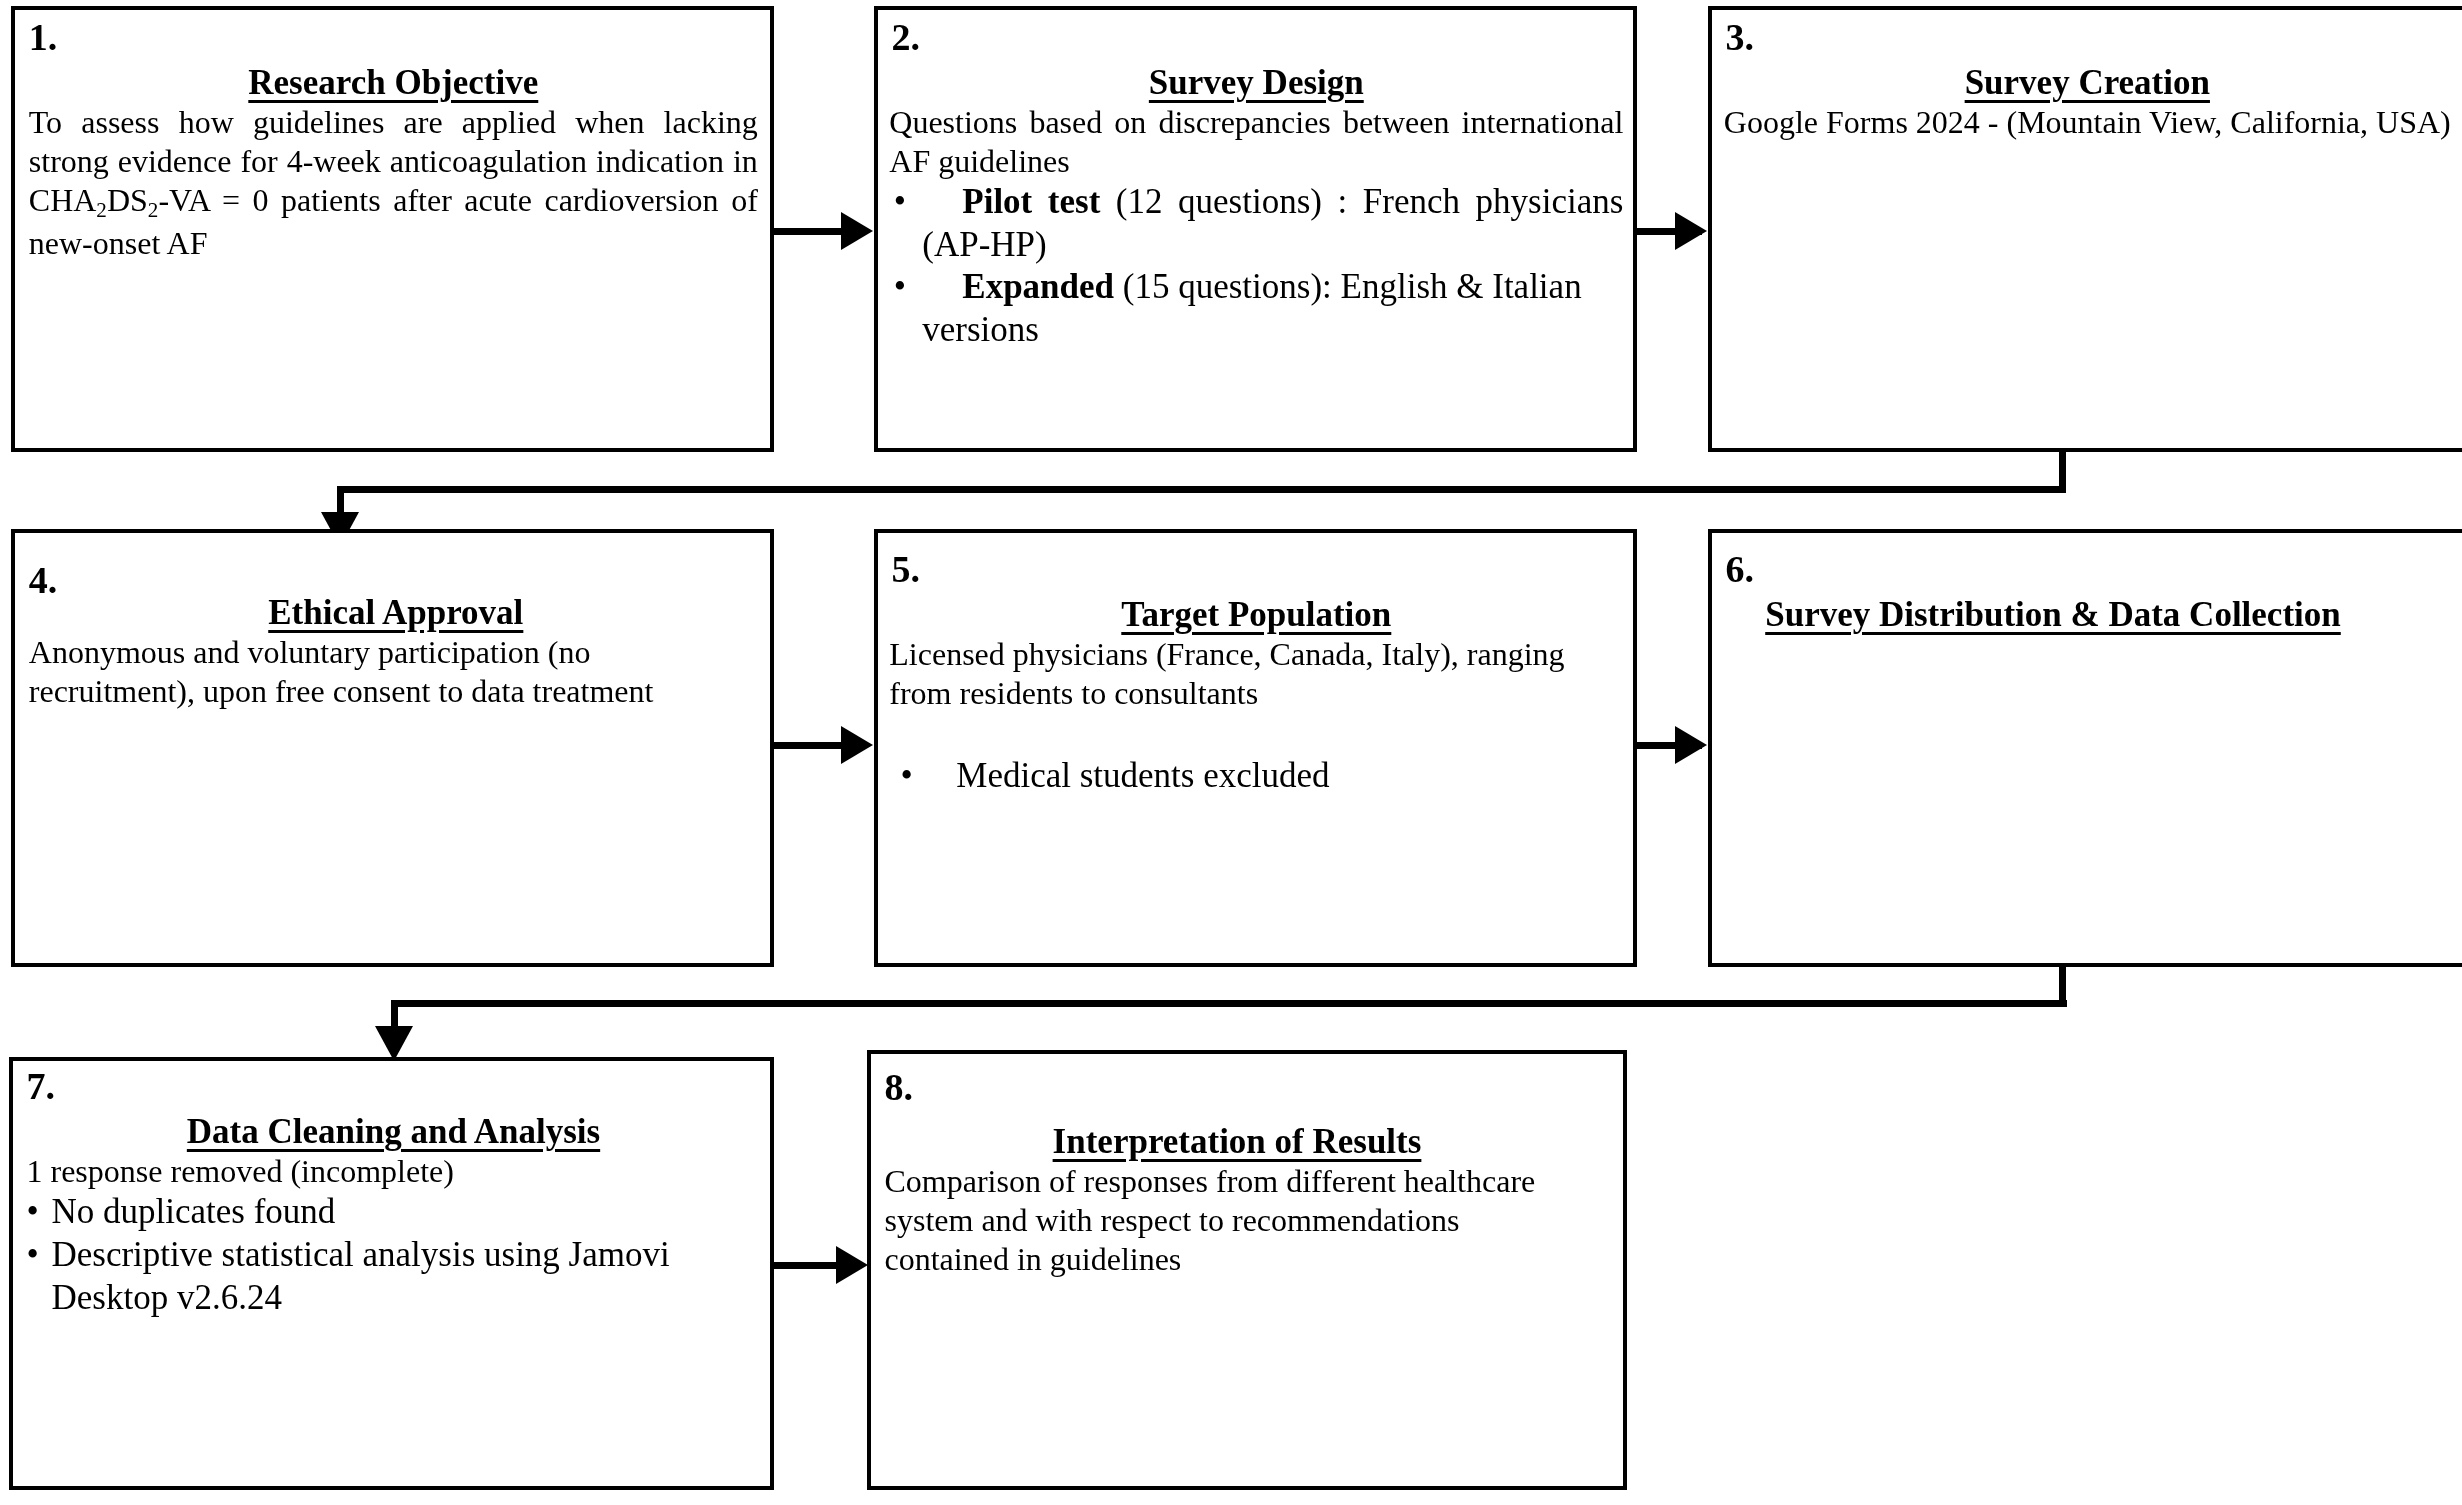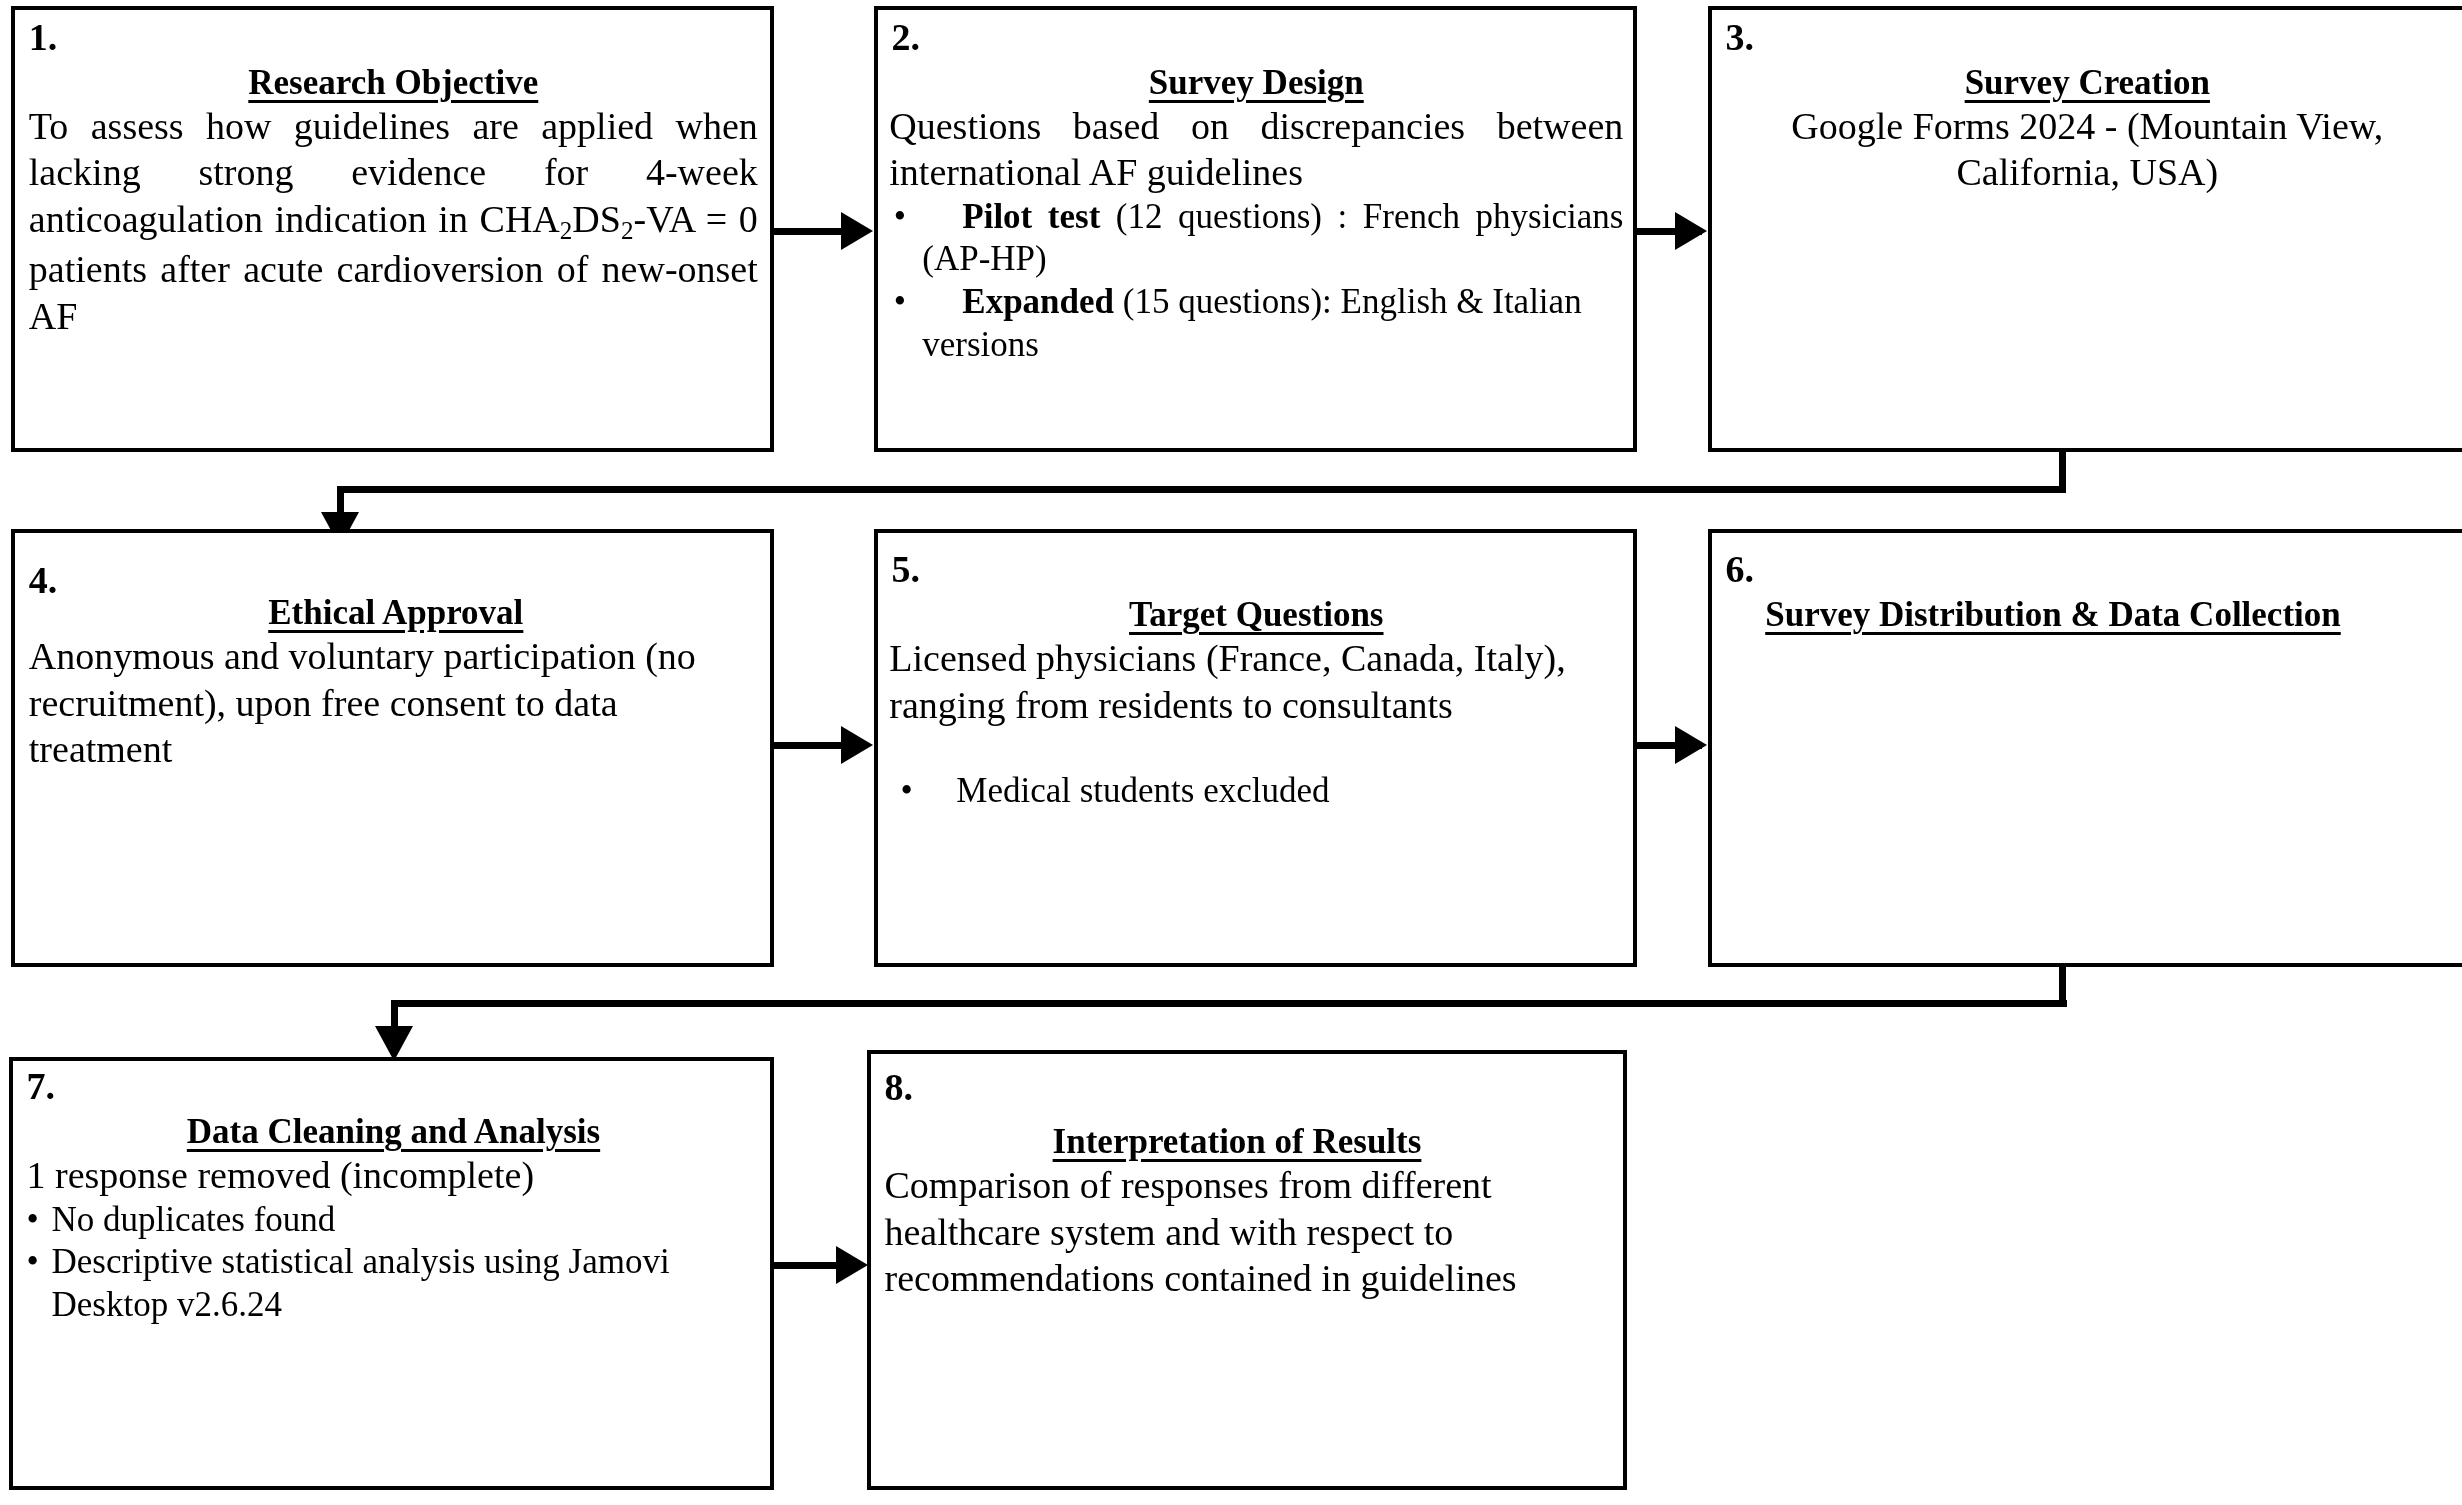--- a/index.html
+++ b/index.html
@@ -4,21 +4,21 @@
 <style>
   html,body{margin:0;padding:0;background:#ffffff;}
   body{font-family:"Liberation Serif",serif;color:#000;}
   #canvas{position:relative;width:2462px;height:1505px;background:#fff;overflow:hidden;}
 
   .node{position:absolute;box-sizing:border-box;border:4px solid #000;background:#fff;}
   .num{position:absolute;font-weight:bold;font-size:38px;line-height:1;}
   .title{display:block;text-align:center;font-weight:bold;font-size:35px;
          text-decoration:underline;text-underline-offset:5.6px;
          text-decoration-thickness:2.8px;line-height:1.18;}
-  .body{display:block;font-size:38px;line-height:1.22;}
+  .body{display:block;font-size:32px;line-height:1.22;}
   .just{text-align:justify;text-align-last:left;}
   .ctr{text-align:center;}
   .lft{text-align:left;}
   .inner{position:absolute;}
   ul.bl{list-style:none;margin:0;padding:0;}
   ul.bl li{position:relative;padding-left:33px;font-size:35px;line-height:1.22;}
   ul.bl li .bu{position:absolute;left:4.5px;top:0;}
   ul.bl li.just-li{text-align:justify;text-align-last:left;}
   .b{font-weight:bold;margin-left:40px;}
   .indent-bullet{position:relative;padding-left:67px;font-size:35px;line-height:1.22;}
@@ -91,21 +91,21 @@
       <span class="body lft">Anonymous and voluntary participation (no recruitment), upon free consent to data treatment</span>
     </div>
   </div>
 
   <div class="hline" style="left:774px;top:742px;width:68px;height:7.3px;"></div>
   <div class="arrow-r" style="left:841px;top:726px;"></div>
 
   <div class="node" style="left:874px;top:529px;width:763px;height:438px;">
     <div class="num" style="left:13.5px;top:17px;">5.</div>
     <div class="inner" style="left:11.3px;top:61px;width:734px;">
-      <span class="title">Target Questions</span>
+      <span class="title">Target Population</span>
       <span class="body lft">Licensed physicians (France, Canada, Italy), ranging from residents to consultants</span>
       <div style="height:42px;"></div>
       <div class="indent-bullet">
         <span class="bu">•</span><span>Medical students excluded</span>
       </div>
     </div>
   </div>
 
   <div class="hline" style="left:1637px;top:742px;width:65px;height:7.3px;"></div>
   <div class="arrow-r" style="left:1675px;top:726px;"></div>

